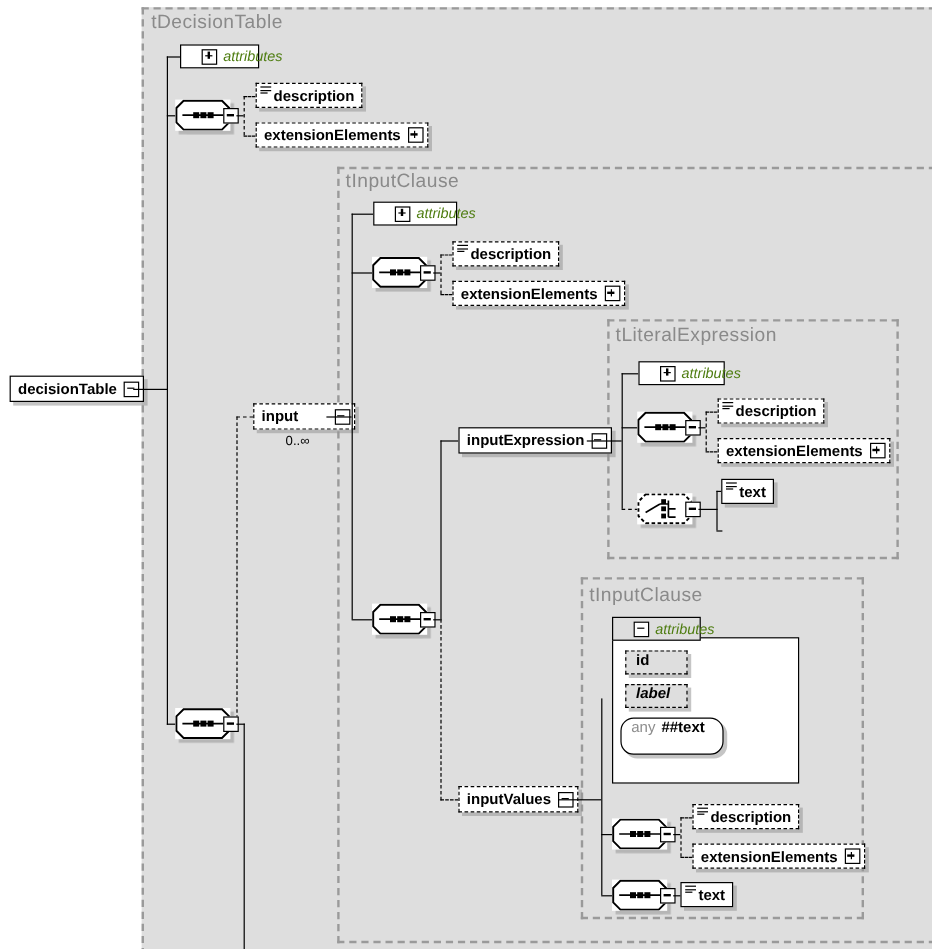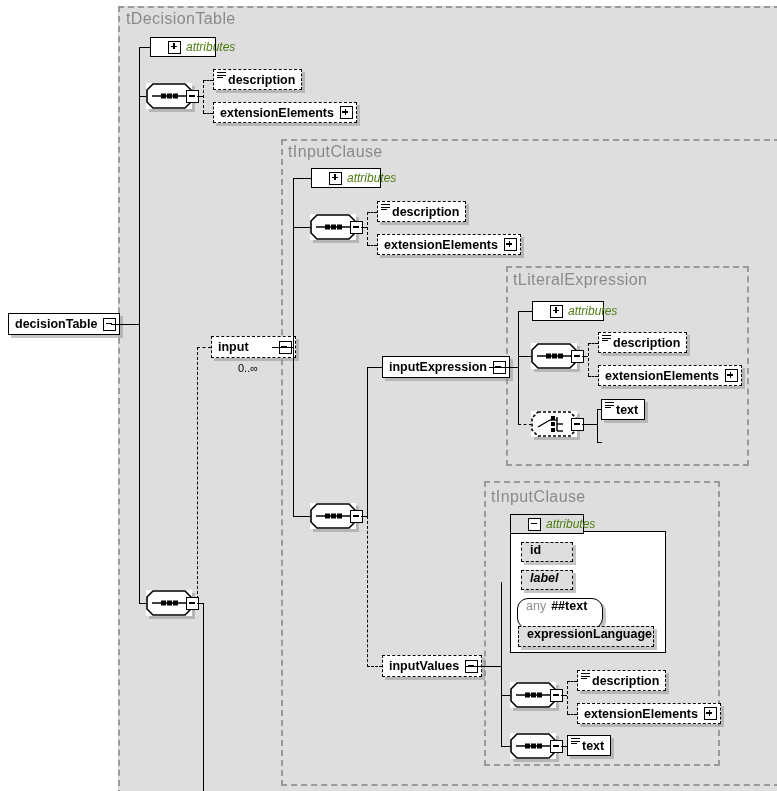--- a/index.html
+++ b/index.html
@@ -301,23 +301,20 @@
   <div class="chip dashed" style="left:521px;top:542px;width:52px;height:20px;">
     <span>id</span>
   </div>
   <div class="chip dashed" style="left:521px;top:570px;width:52px;height:20px;font-style:italic;">
     <span>label</span>
   </div>
   <div class="chip any" style="left:517px;top:598px;width:86px;height:31px;">
     <span class="any-kw">any</span>
     <span>##text</span>
   </div>
-  <div class="chip dashed" style="left:518px;top:626px;width:136px;height:21px;">
-    <span>expressionLanguage</span>
-  </div>
 
   <div class="ln h" style="left:501px;top:695px;width:10px;"></div>
   <div class="comp" style="left:510px;top:682px;">
     <svg width="46" height="26" viewBox="0 0 46 26">
       <polygon points="7,1 39,1 45,7 45,19 39,25 7,25 1,19 1,7" fill="#fff" stroke="#000" stroke-width="1.6"></polygon>
       <line x1="6" y1="13" x2="40" y2="13" stroke="#000" stroke-width="1.4"></line>
       <rect x="15" y="10.5" width="5" height="5" fill="#000"></rect>
       <rect x="21" y="10.5" width="5" height="5" fill="#000"></rect>
       <rect x="27" y="10.5" width="5" height="5" fill="#000"></rect>
     </svg>

